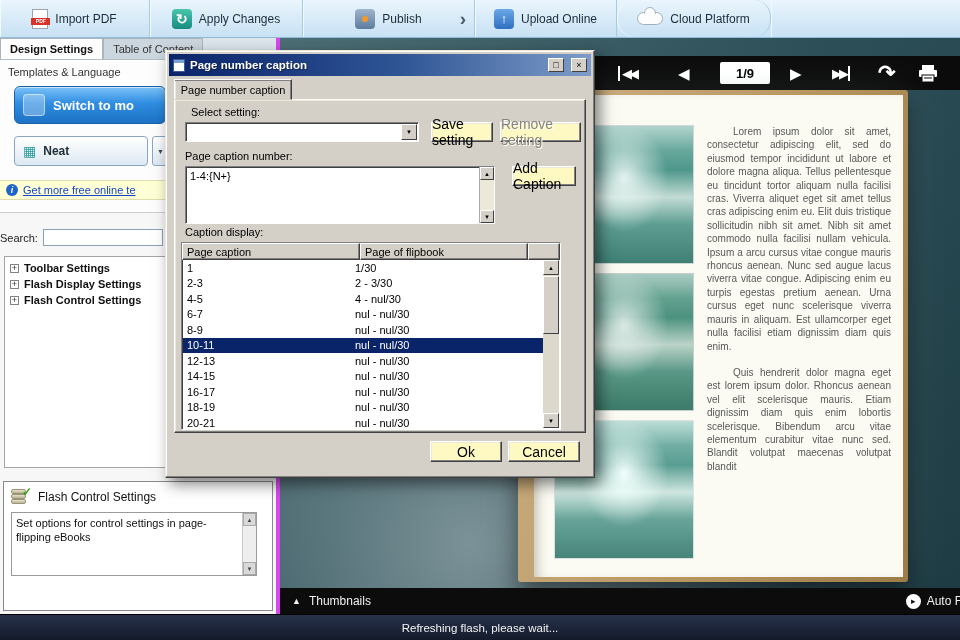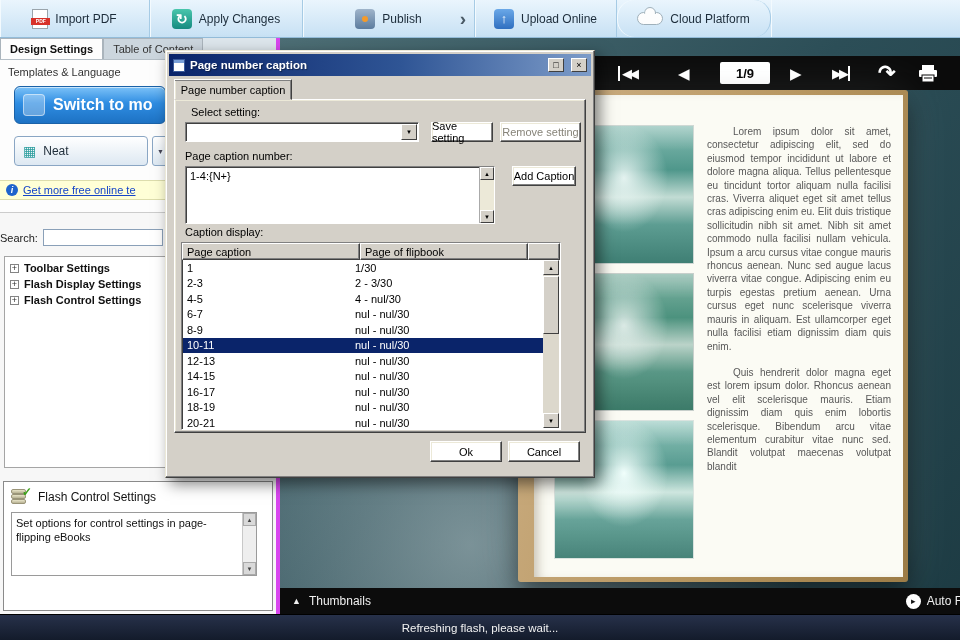--- a/index.html
+++ b/index.html
@@ -41,27 +41,27 @@
   .ltab.active { background:#fdfdfd; font-weight:bold; color:#111; }
   .tpl-box { margin:0; border-bottom:1px solid #cccccc; background:#fdfdfd; padding-bottom:12px; }
   .tpl-title { padding:6px 8px 4px 8px; font-size:11px; color:#333; }
   .btn-switch { margin:4px 0 0 14px; width:152px; height:38px; border-radius:6px;
     border:1px solid #1a62a8;
     background:linear-gradient(#7cc2f8,#2f8de2 45%,#1d72c4);
     box-shadow:inset 0 1px 0 rgba(255,255,255,.6);
     display:flex; align-items:center; gap:8px; padding:0 8px; overflow:hidden; }
   .btn-switch .sic { width:22px; height:22px; border-radius:4px;
     background:rgba(255,255,255,.3); border:1px solid rgba(255,255,255,.5); flex:0 0 auto; }
-  .btn-switch .slab { color:#fff; font-weight:bold; font-size:16px; white-space:nowrap; }
+  .btn-switch .slab { color:#fff; font-weight:bold; font-size:13px; white-space:nowrap; }
   .neat-row { margin:12px 0 0 14px; display:flex; }
   .btn-neat { width:134px; height:30px; border:1px solid #8aa6c4; border-radius:4px;
     background:linear-gradient(#ffffff,#dde8f2); display:flex; align-items:center;
     gap:7px; padding:0 8px; }
   .btn-neat .nic { font-size:14px; color:#2a9d9d; line-height:1; }
-  .btn-neat .nlab { font-weight:normal; font-size:12px; color:#22303c; }
+  .btn-neat .nlab { font-weight:bold; font-size:12px; color:#22303c; }
   .btn-neat-dd { width:17px; height:30px; margin-left:4px; border:1px solid #8aa6c4;
     border-radius:3px; background:linear-gradient(#ffffff,#dde8f2); font-size:7px;
     display:flex; align-items:center; justify-content:center; color:#445; }
   .more-bar { margin-top:14px; height:20px; background:#ffffd6;
     border-top:1px solid #ddddad; border-bottom:1px solid #ddddad;
     display:flex; align-items:center; gap:5px; padding:0 6px; overflow:hidden; }
   .info-ic { width:12px; height:12px; border-radius:50%; background:#1f64cc; color:#fff;
     font-size:9px; font-weight:bold; font-style:italic; display:flex; align-items:center;
     justify-content:center; flex:0 0 auto; }
   .more-link { font-size:11px; color:#1545c8; text-decoration:underline; white-space:nowrap; }
@@ -161,23 +161,23 @@
   .dlg-tab { position:absolute; left:8px; top:28px; width:118px; height:21px; z-index:2;
     background:#d4d0c8; border:1px solid; border-color:#fff #404040 #d4d0c8 #fff;
     box-shadow:inset -1px 1px 0 #808080, inset 1px 1px 0 #ece9d8;
     display:flex; align-items:center; justify-content:center; font-size:11px; }
   .dlg-panel { position:absolute; left:8px; top:48px; right:8px; height:334px;
     background:#d4d0c8; border:1px solid; border-color:#fff #404040 #404040 #fff;
     box-shadow:inset -1px -1px 0 #808080, inset 1px 1px 0 #ece9d8; }
   .dlbl { position:absolute; font-size:11px; }
   .sunken { background:#fff; border:1px solid; border-color:#808080 #fff #fff #808080;
     box-shadow:inset 1px 1px 0 #404040; }
-  .xp-btn { background:#ffffff; border:1px solid; border-color:#fff #404040 #404040 #fff;
+  .xp-btn { background:#fef9c3; border:1px solid; border-color:#fff #404040 #404040 #fff;
     box-shadow:inset -1px -1px 0 #808080, inset 1px 1px 0 #ece9d8;
-    display:flex; align-items:center; justify-content:center; font-size:11px; color:#000; }
+    display:flex; align-items:center; justify-content:center; font-size:14px; color:#000; }
   .xp-btn.disabled { color:#868378; text-shadow:1px 1px 0 #fff; }
   .combo { position:absolute; left:10px; top:22px; width:234px; height:20px; display:flex; }
   .combo-val { flex:1; font-size:11px; padding:2px 3px; }
   .combo-btn { width:16px; margin:1px; background:#d4d0c8; border:1px solid;
     border-color:#fff #404040 #404040 #fff; font-size:6px; display:flex;
     align-items:center; justify-content:center; color:#000; }
   .cap-area { position:absolute; left:10px; top:66px; width:310px; height:58px; display:flex; }
   .cap-text { flex:1; padding:3px 4px; font-size:11px; }
   .cap-scroll { width:15px; display:flex; flex-direction:column; justify-content:space-between;
     background:#ece9d8; border-left:1px solid #aaa; }

